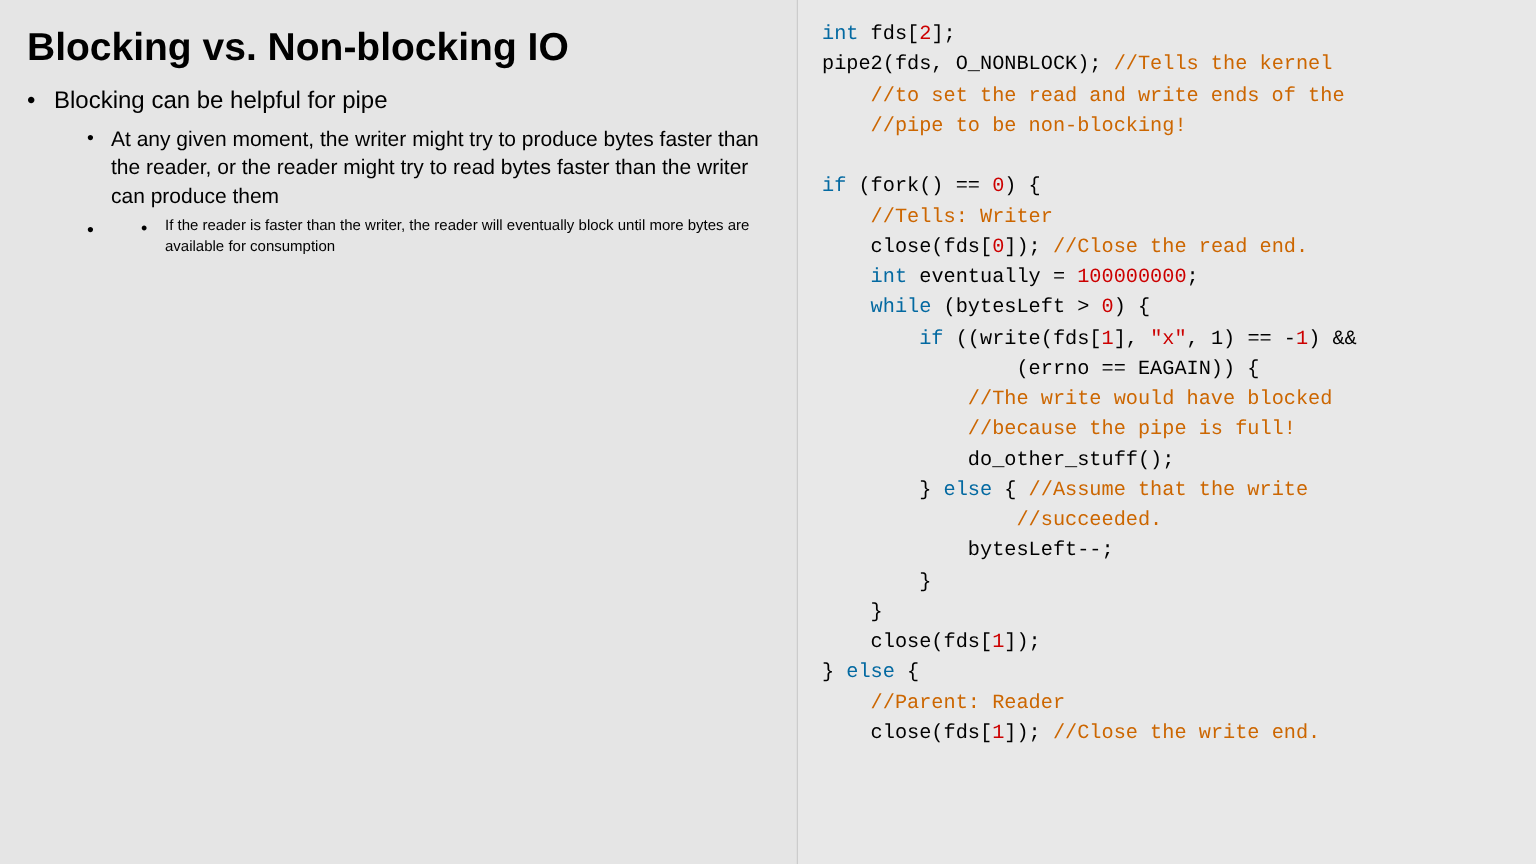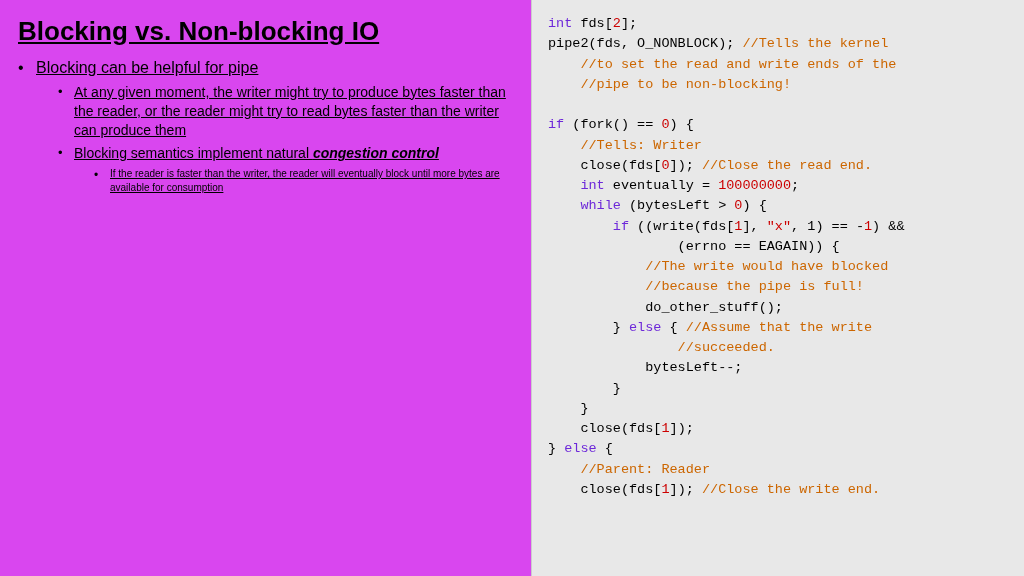--- a/index.html
+++ b/index.html
@@ -10,23 +10,22 @@
       width: 1024px;
       height: 576px;
       overflow: hidden;
       background: #fff;
     }
 
     
     .left-panel {
       width: 531px;
       padding: 16px 18px;
-      background: #d946ef;
+      background: #e5e5e5;
       overflow: hidden;
-      text-decoration: underline;
     }
 
     .main-title {
       font-size: 26px;
       font-weight: 900;
       line-height: 1.2;
       margin-bottom: 10px;
       color: #000;
     }
 
@@ -108,21 +107,21 @@
       overflow: hidden;
       font-family: 'Courier New', Courier, monospace;
       font-size: 13.5px;
       line-height: 1.5;
     }
 
     .code-block {
       white-space: pre;
     }
 
-    .kw { color: #6d28d9; font-weight: normal; }
+    .kw { color: #0369a1; font-weight: normal; }
     .cm { color: #cc6600; }
     .num { color: #cc0000; }
     .str { color: #cc0000; }
     .plain { color: #000; }
 
     .divider {
       width: 1px;
       background: #ccc;
       flex-shrink: 0;
     }
@@ -135,21 +134,20 @@
 
   <ul class="bullet-l1">
 
     <li>
       <span>Blocking can be helpful for pipe</span>
       <ul class="bullet-l2">
         <li>
           <span>At any given moment, the writer might try to produce bytes faster than the reader, or the reader might try to read bytes faster than the writer can produce them</span>
         </li>
         <li>
-          <span>Blocking semantics implement natural <em class="bold-italic">congestion control</em></span>
           <ul class="bullet-l3">
             <li>
               <span>If the reader is faster than the writer, the reader will eventually block until more bytes are available for consumption</span>
             </li>
           </ul>
         </li>
       </ul>
     </li>
 
   </ul>

